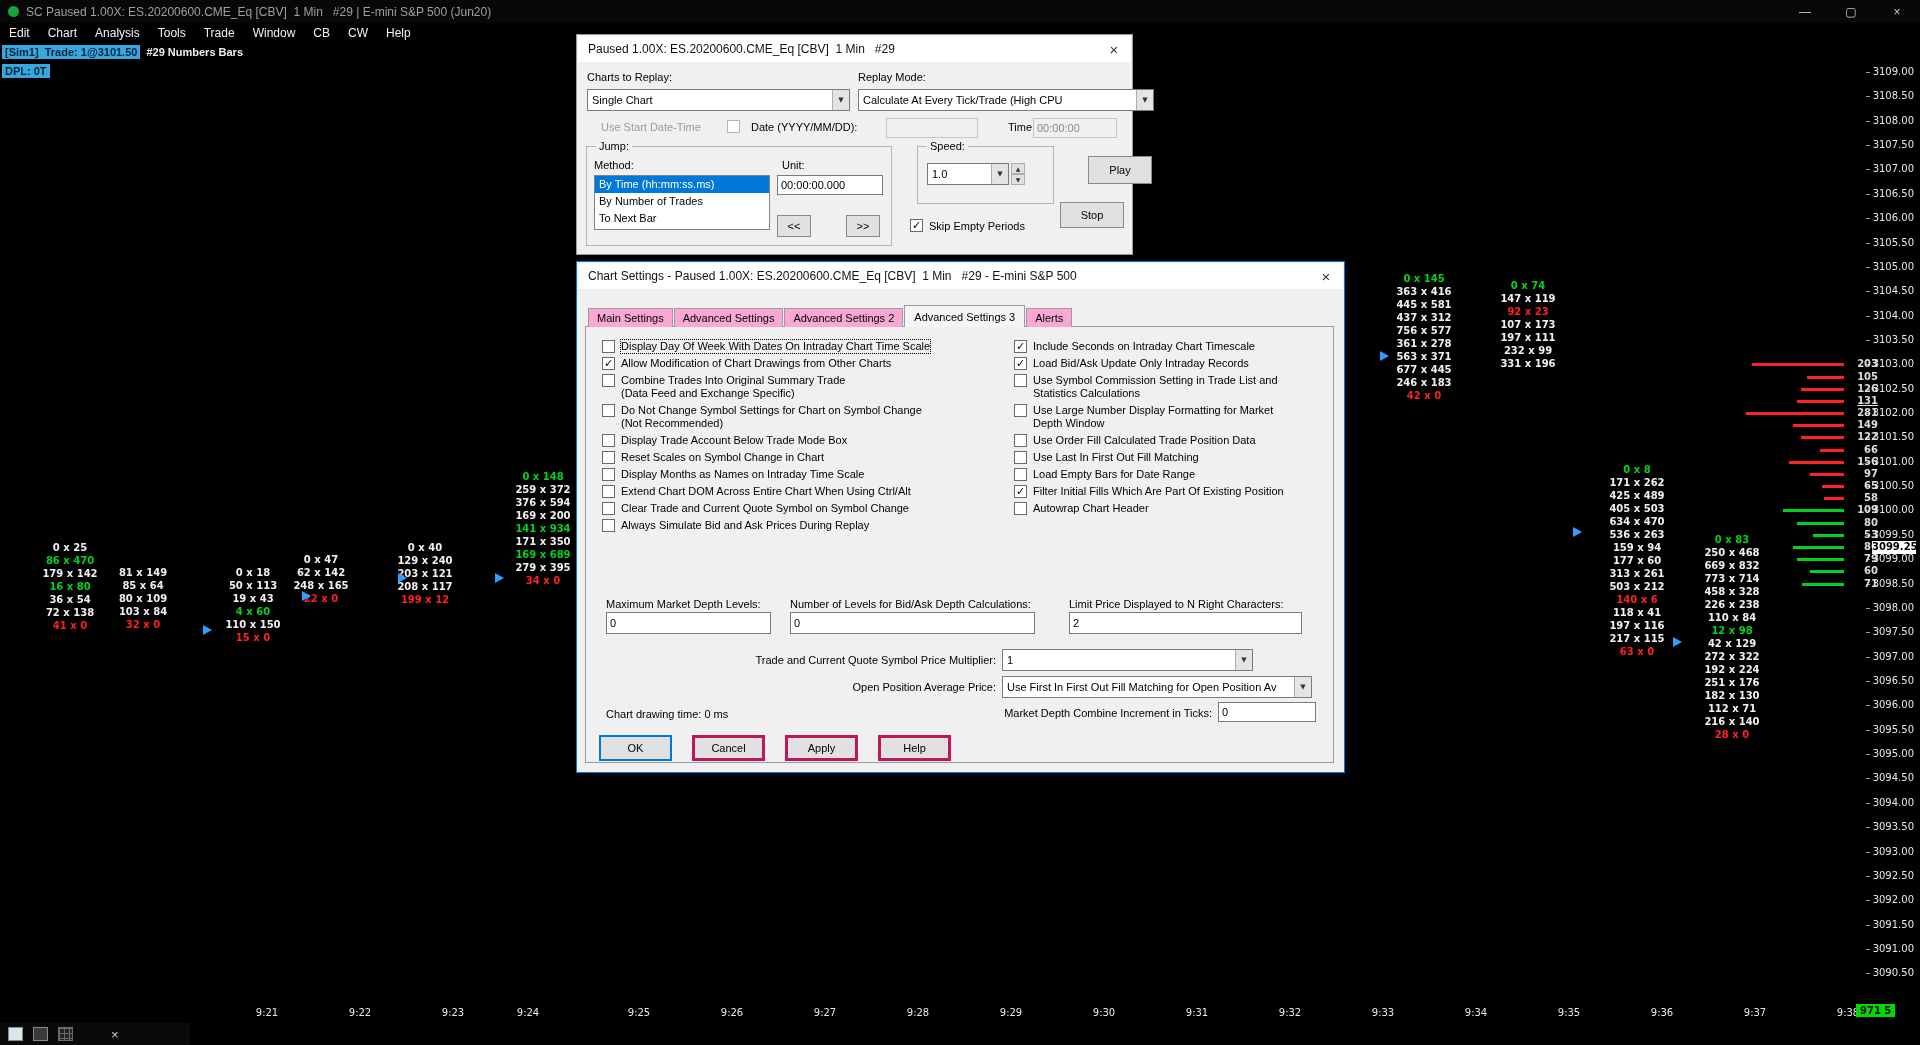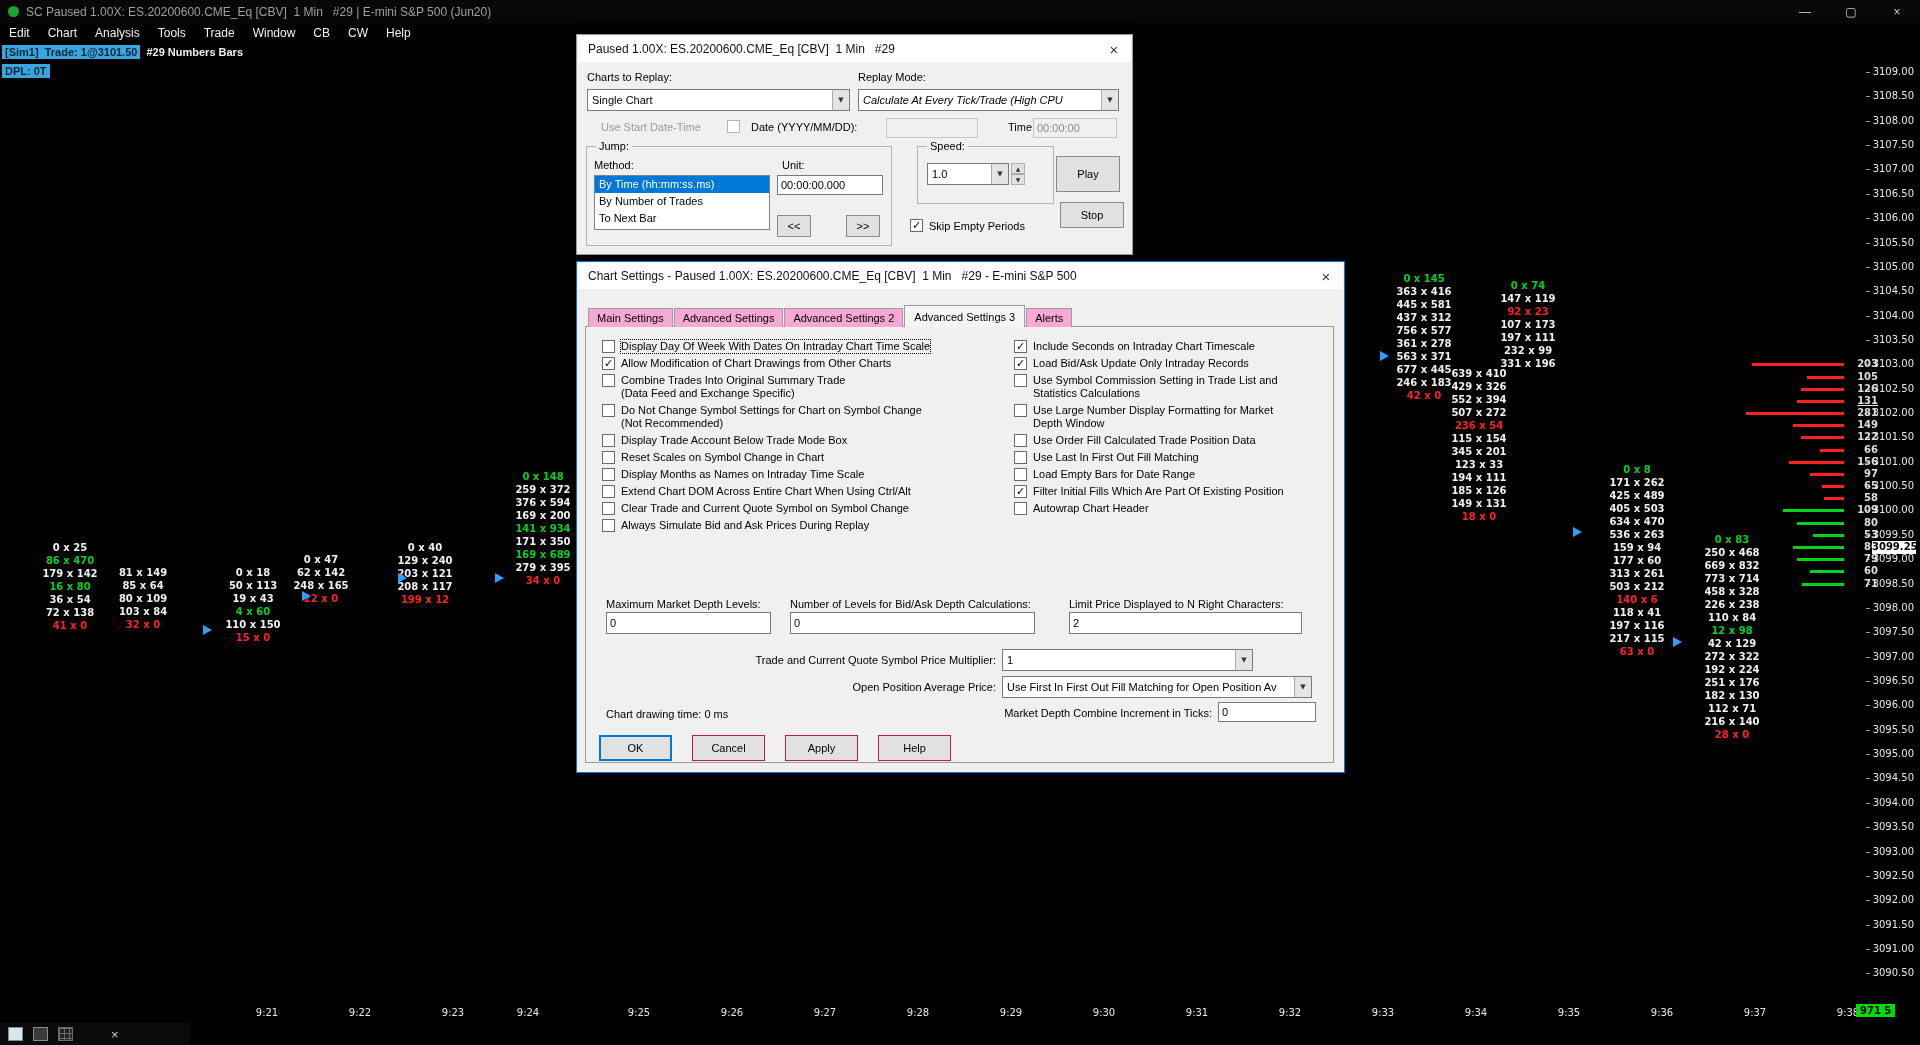--- a/index.html
+++ b/index.html
@@ -96,21 +96,21 @@
 
   
   #settings-tabs { position:absolute; left:588px; top:305px; height:22px; display:flex;
     align-items:flex-end; z-index:3; }
   .tab { border:1px solid #9b9b9b; border-bottom:none; background:#f9a8d4; font-size:11px;
     padding:3px 8px; margin-right:1px; color:#000; }
   .tab.active { background:#f5f5f5; padding:5px 9px 4px; }
   .tab-panel { position:absolute; left:585px; top:326px; width:749px; height:437px;
     border:1px solid #9b9b9b; background:#f0f0f0; z-index:2; }
   #settings-buttons { position:absolute; left:599px; top:735px; display:flex; gap:20px; z-index:4; }
-  .btn2 { width:73px; height:26px; background:#e1e1e1; border:1px solid #be185d; font-size:11px;
+  .btn2 { width:73px; height:26px; background:#e1e1e1; border:3px solid #be185d; font-size:11px;
     display:flex; align-items:center; justify-content:center; color:#000; }
   .btn2.default { border:1px solid #0078d7; box-shadow:inset 0 0 0 1px #0078d7; }
   .z3 { z-index:3; }
 </style>
 </head>
 <body>
 
 <div id="app">
 
   <div class="titlebar">
@@ -320,34 +320,20 @@
       </div>
       <div class="cluster" style="left: 1468px; top: 236px;">
         <div class="cl g">0 x 74</div>
         <div class="cl w">147 x 119</div>
         <div class="cl r">92 x 23</div>
         <div class="cl w">107 x 173</div>
         <div class="cl w">197 x 111</div>
         <div class="cl w">232 x 99</div>
         <div class="cl w">331 x 196</div>
       </div>
-      <div class="cluster" style="left: 1419px; top: 324px;">
-        <div class="cl w">639 x 410</div>
-        <div class="cl w">429 x 326</div>
-        <div class="cl w">552 x 394</div>
-        <div class="cl w">507 x 272</div>
-        <div class="cl r">236 x 54</div>
-        <div class="cl w">115 x 154</div>
-        <div class="cl w">345 x 201</div>
-        <div class="cl w">123 x 33</div>
-        <div class="cl w">194 x 111</div>
-        <div class="cl w">185 x 126</div>
-        <div class="cl w">149 x 131</div>
-        <div class="cl r">18 x 0</div>
-      </div>
       <div class="cluster" style="left: 1577px; top: 420px;">
         <div class="cl g">0 x 8</div>
         <div class="cl w">171 x 262</div>
         <div class="cl w">425 x 489</div>
         <div class="cl w">405 x 503</div>
         <div class="cl w">634 x 470</div>
         <div class="cl w">536 x 263</div>
         <div class="cl w">159 x 94</div>
         <div class="cl w">177 x 60</div>
         <div class="cl w">313 x 261</div>
@@ -416,21 +402,21 @@
   <div class="dialog" id="replay-dialog" style="left:576px; top:34px; width:557px; height:221px;">
     <div class="dlg-title">Paused 1.00X: ES.20200600.CME_Eq [CBV]  1 Min   #29</div>
     <div class="dlg-close">×</div>
 
     <div class="dlabel" style="left:10px; top:36px;">Charts to Replay:</div>
     <div class="combo" style="left:10px; top:54px; width:263px; height:22px;">
       <span>Single Chart</span>
       <span class="arrow">▼</span>
     </div>
     <div class="dlabel" style="left:281px; top:36px;">Replay Mode:</div>
-    <div class="combo" style="left:281px; top:54px; width:261px; height:22px;font-style:italic;">
+    <div class="combo" style="left:281px; top:54px; width:296px; height:22px;">
       <span>Calculate At Every Tick/Trade (High CPU</span>
       <span class="arrow">▼</span>
     </div>
 
     <div class="dlabel gray" style="left:24px; top:86px;">Use Start Date-Time</div>
     <div class="cbx abs gray" style="left:150px; top:85px;"></div>
     <div class="dlabel" style="left:174px; top:86px;">Date (YYYY/MM/DD):</div>
     <div class="textbox disabled" style="left:309px; top:83px; width:92px; height:20px;"></div>
     <div class="dlabel" style="left:431px; top:86px;">Time:</div>
     <div class="textbox disabled" style="left:456px; top:83px; width:84px; height:20px;">00:00:00</div>
@@ -452,21 +438,21 @@
     <div class="legend" style="left:350px; top:105px;">Speed:</div>
     <div class="combo" style="left:350px; top:128px; width:82px; height:22px;">
       <span>1.0</span>
       <span class="arrow">▼</span>
     </div>
     <div class="spinner" style="left:434px; top:128px; height:22px;">
       <div class="spin-cell">▲</div>
       <div class="spin-cell">▼</div>
     </div>
 
-    <div class="btn" style="left:479px; top:121px; width:64px; height:36px;">Play</div>
+    <div class="btn" style="left:511px; top:121px; width:64px; height:28px;">Play</div>
     <div class="btn" style="left:483px; top:167px; width:64px; height:26px;">Stop</div>
 
     <div class="cbx abs" style="left:333px; top:184px;">✓</div>
     <div class="dlabel" style="left:352px; top:185px;">Skip Empty Periods</div>
   </div>
 
   <div class="dialog" id="settings-dialog" style="left:576px; top:261px; width:769px; height:512px;">
     <div class="dlg-title">Chart Settings - Paused 1.00X: ES.20200600.CME_Eq [CBV]  1 Min   #29 - E-mini S&amp;P 500</div>
     <div class="dlg-close">×</div>
   </div>

